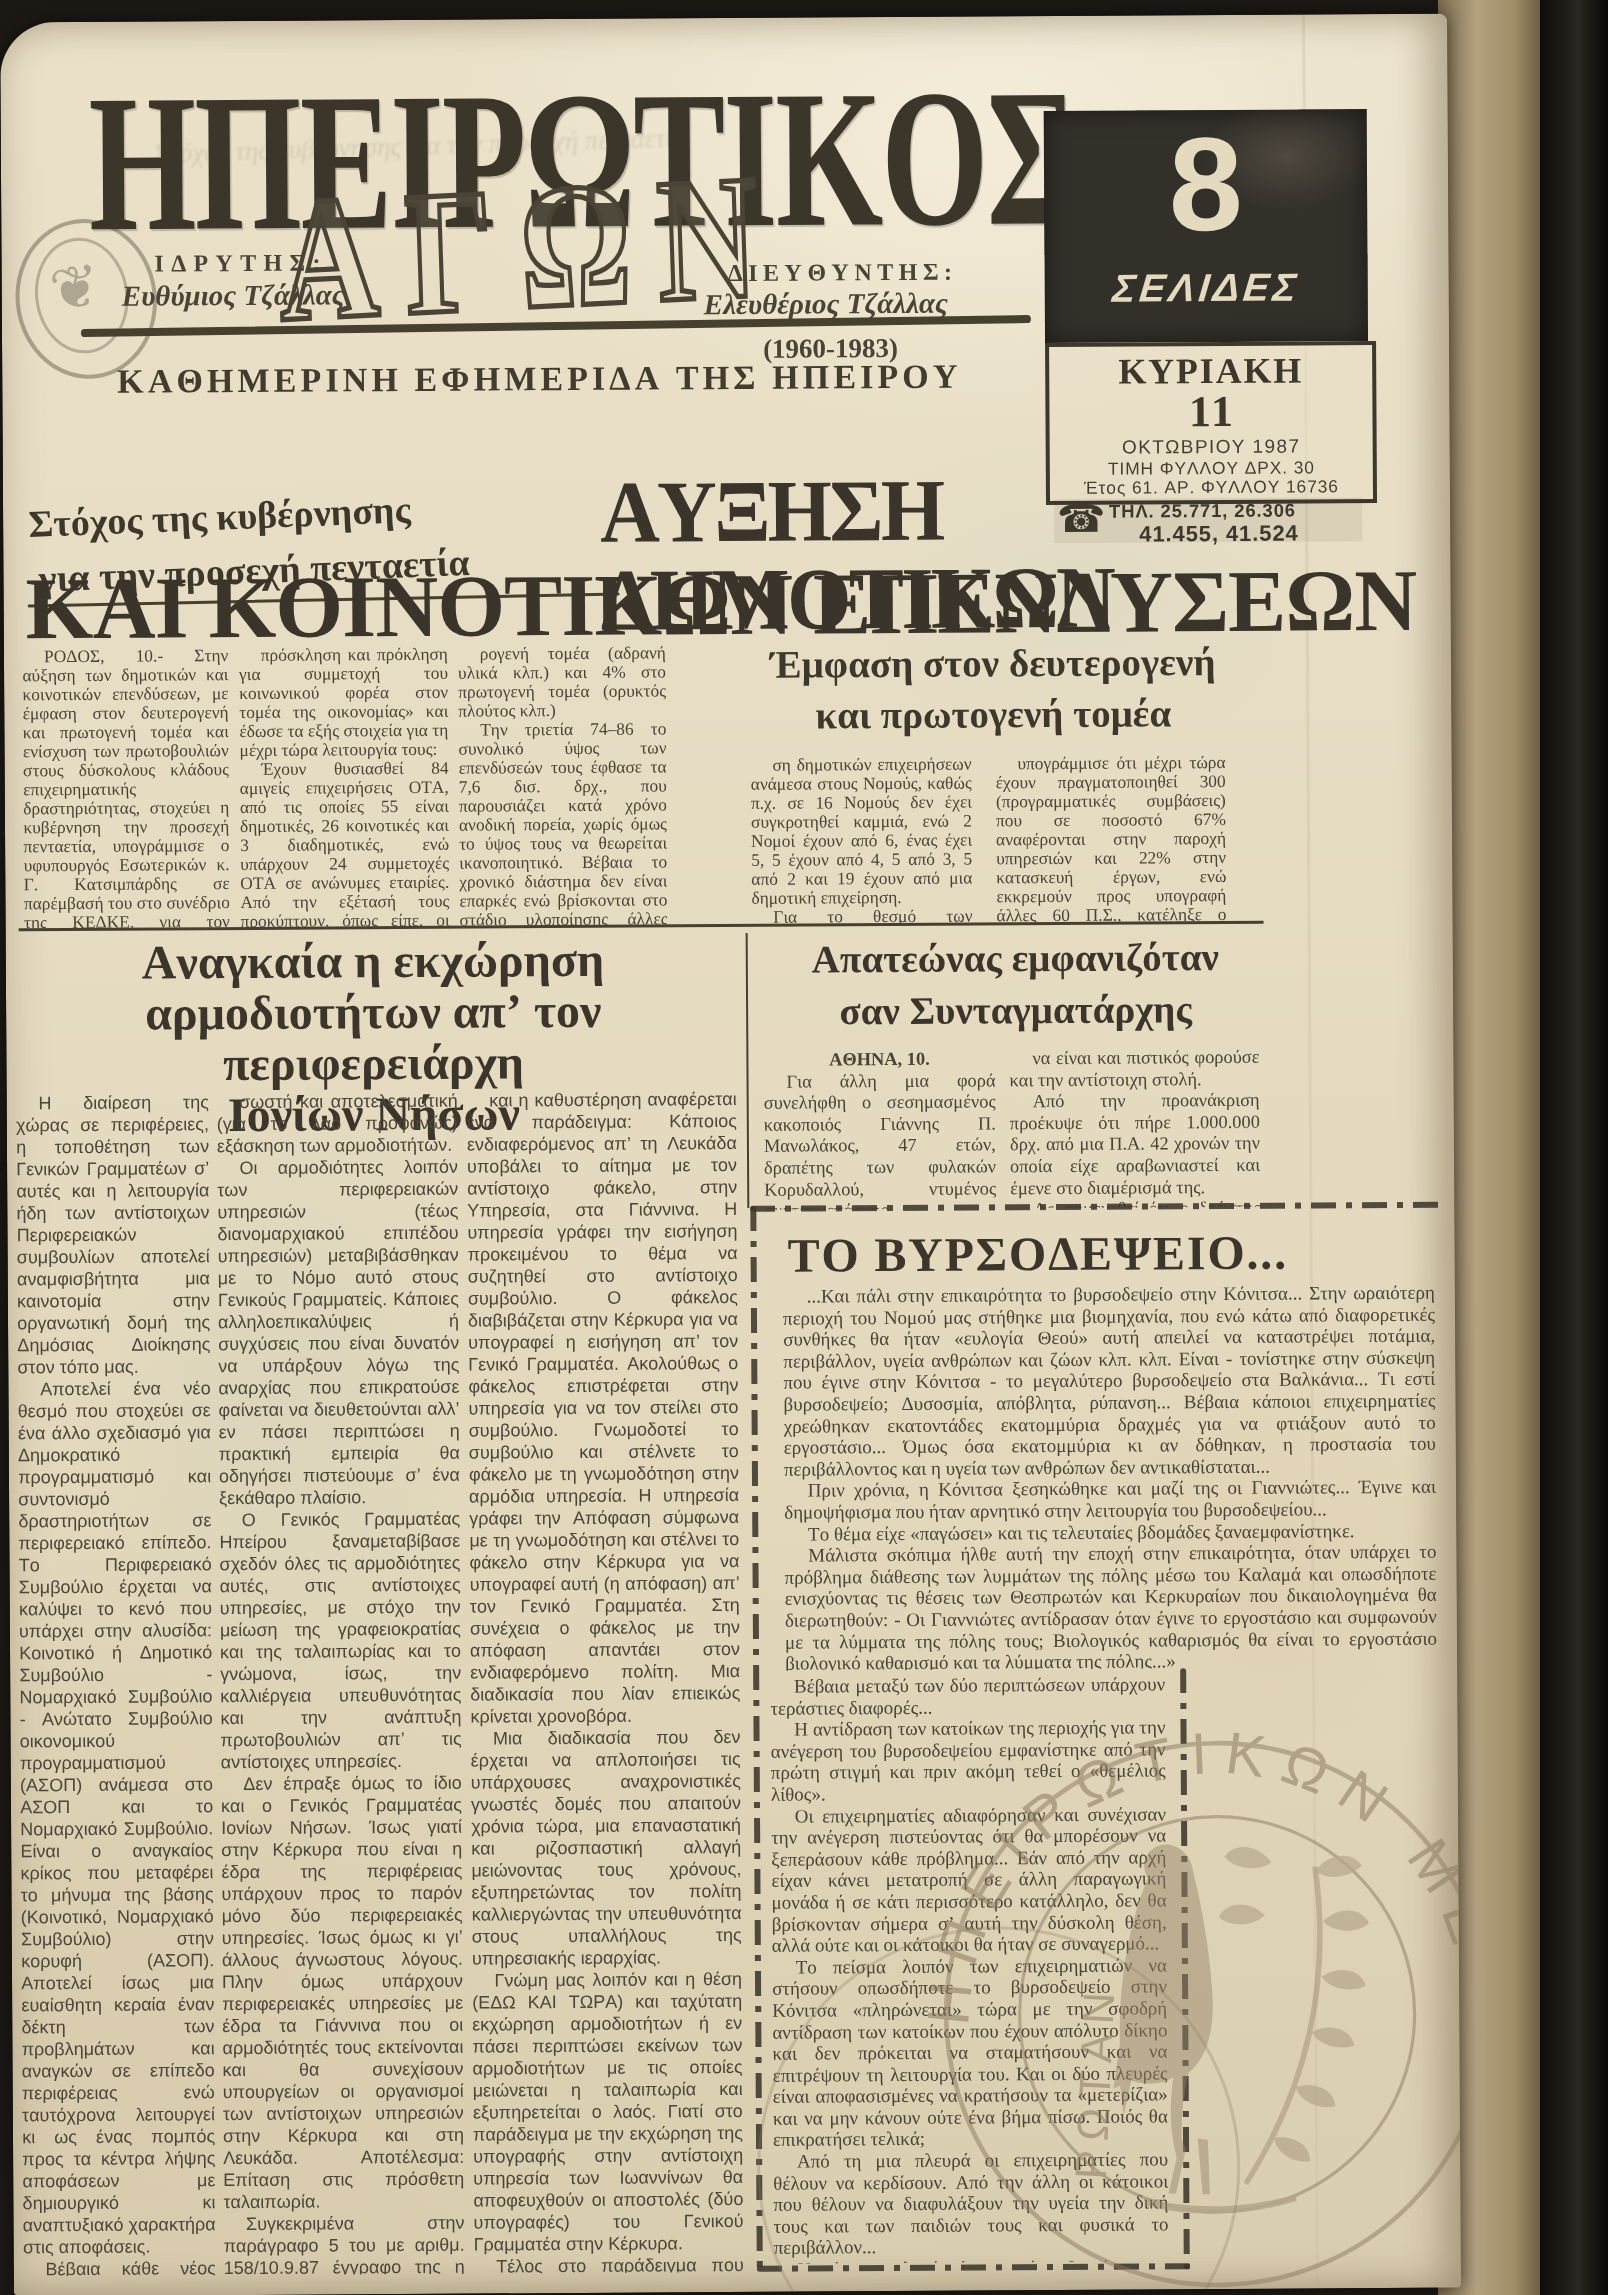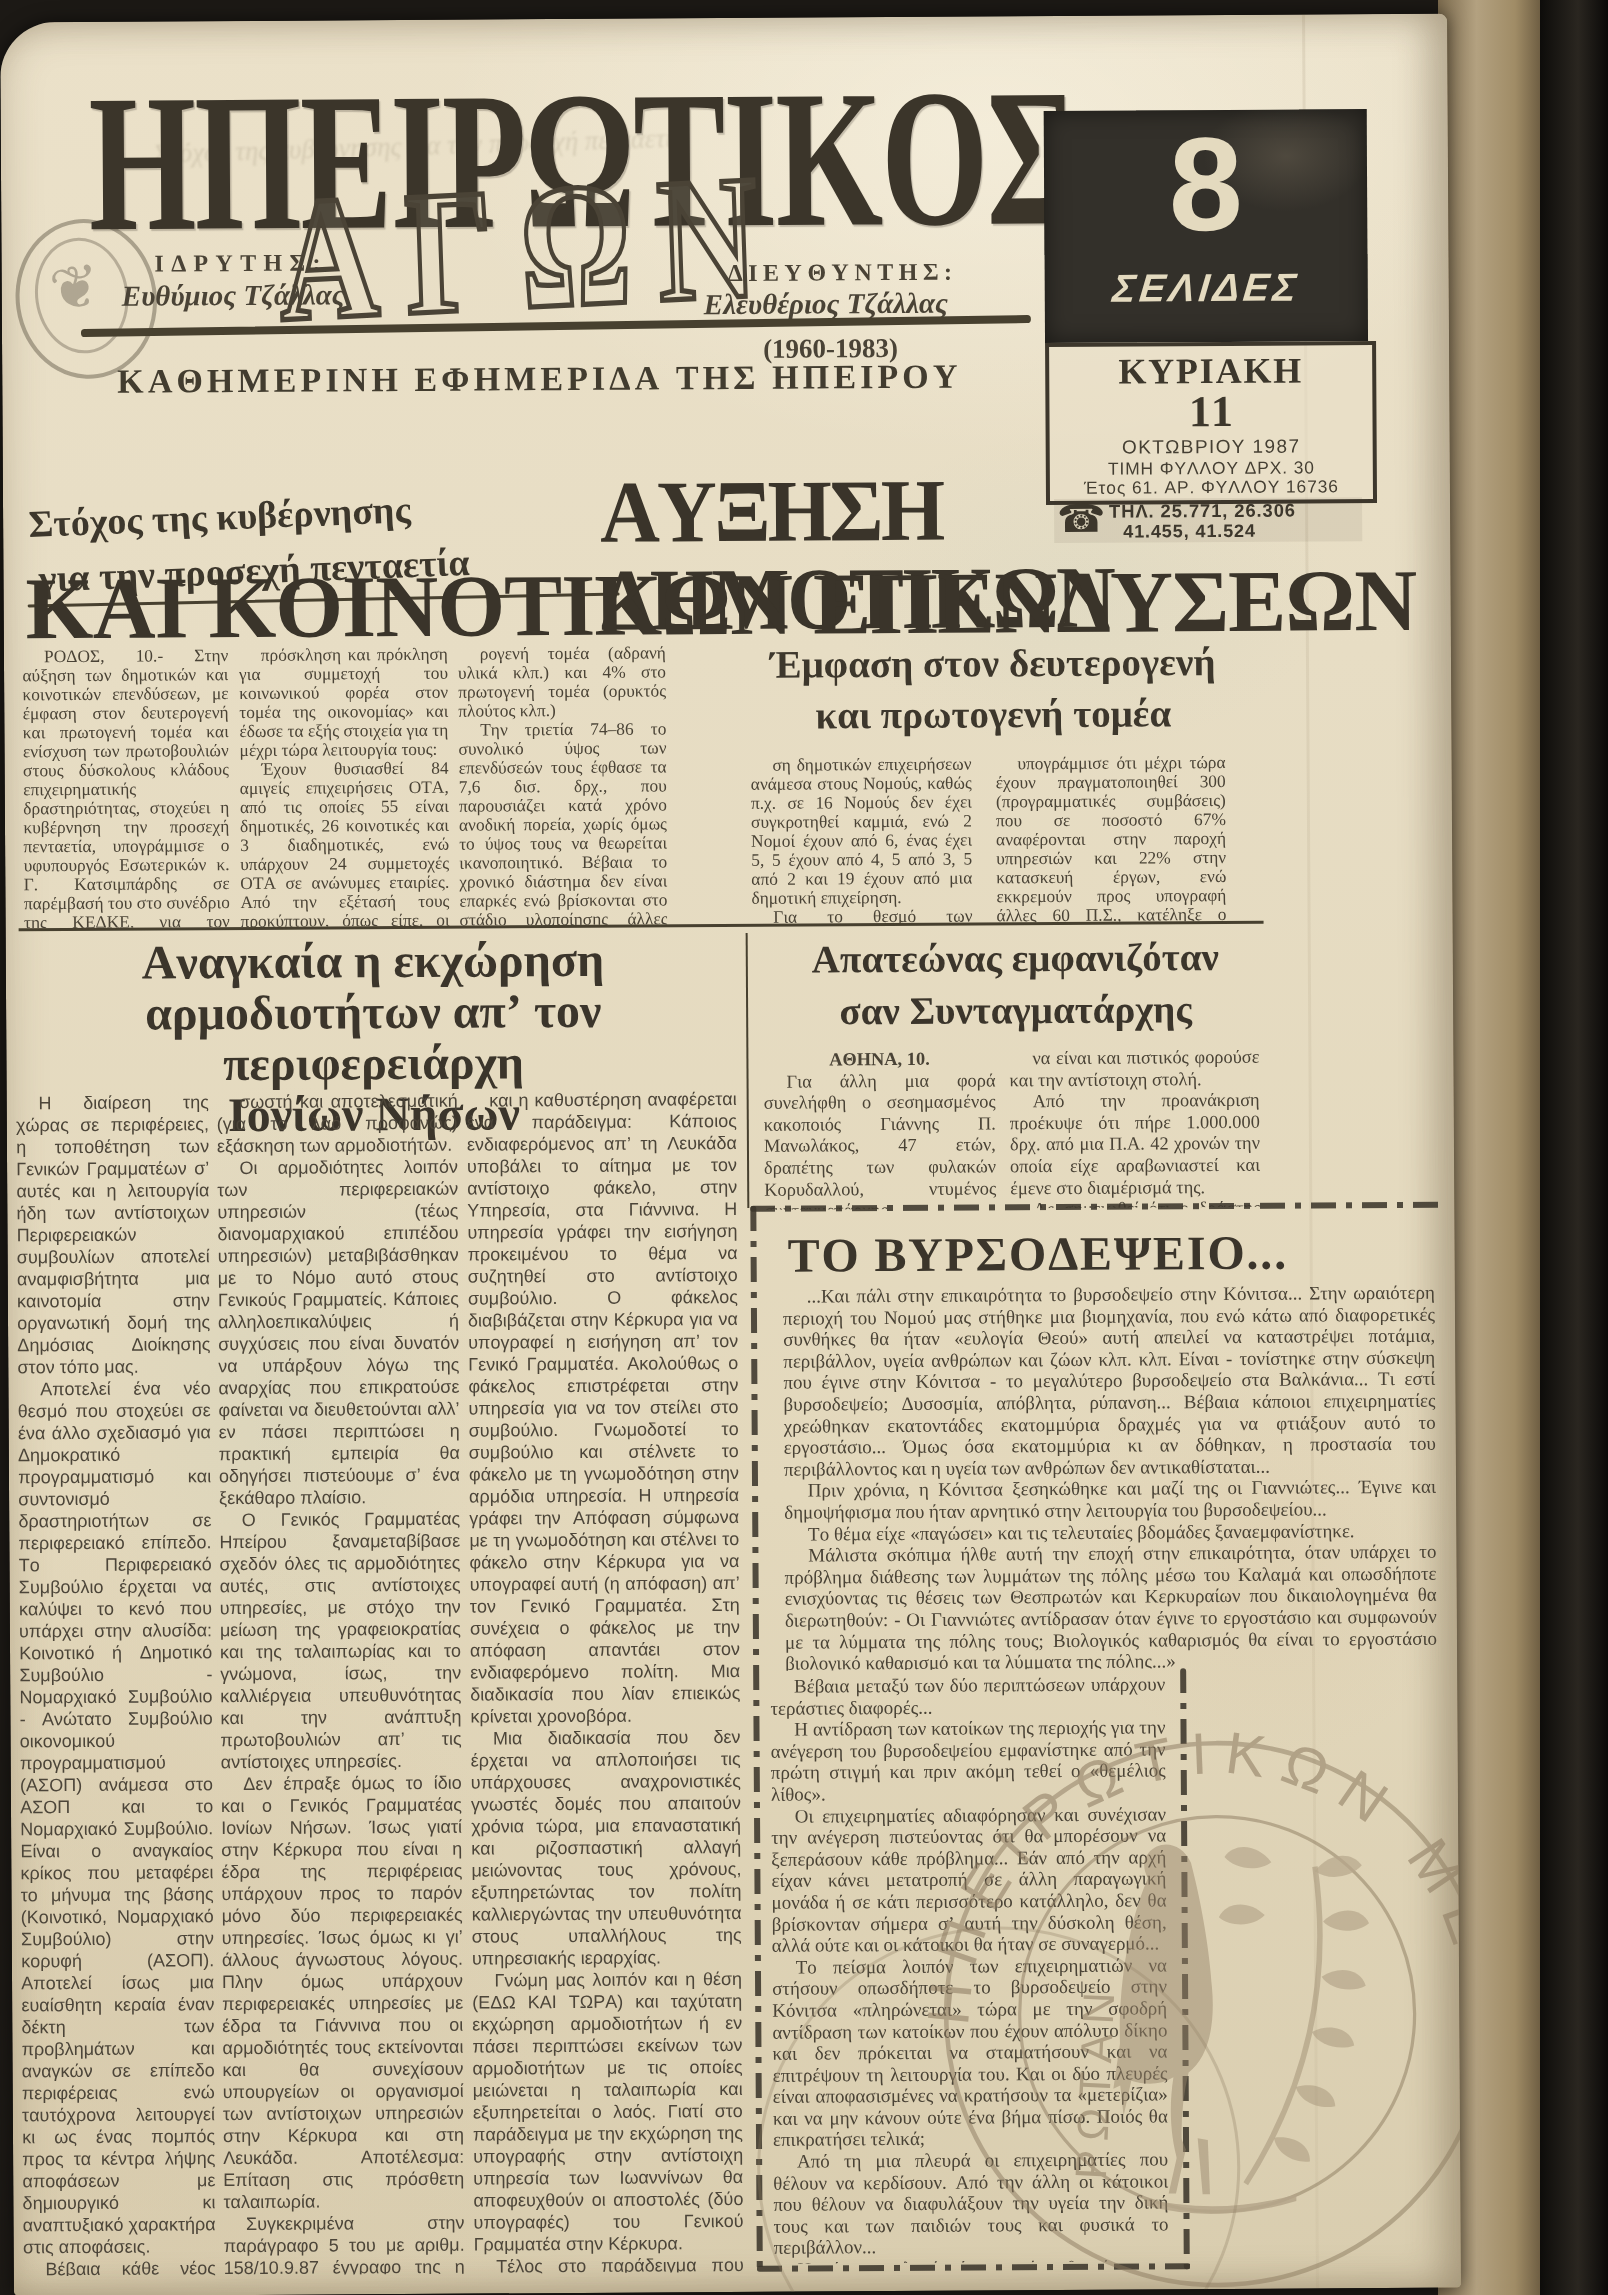--- a/index.html
+++ b/index.html
@@ -63,21 +63,21 @@
      font-style:italic;letter-spacing:3.7px;color:#e4dabf;transform:skewX(-6deg);}
   .info-box{left:1043px;top:327px;width:323px;height:154px;border:4.1px solid #3d372c;background:rgba(233,223,200,.6);}
   .day{position:absolute;left:0;width:100%;top:3.7px;text-align:center;font-size:36px;font-weight:bold;letter-spacing:1.8px;color:#3d372c;}
   .dnum{position:absolute;left:0;width:100%;top:44px;text-align:center;font-size:44px;font-weight:bold;color:#3d372c;line-height:1;}
   .dmonth{position:absolute;left:0;width:100%;top:90px;text-align:center;font-size:19px;letter-spacing:1.4px;color:#453f33;}
   .dprice{position:absolute;left:0;width:100%;top:112px;text-align:center;font-size:17.4px;letter-spacing:0.9px;color:#453f33;}
   .dissue{position:absolute;left:0;width:100%;top:131px;text-align:center;font-size:17.4px;letter-spacing:0.9px;color:#453f33;}
   .phone-row{left:1051px;top:483px;width:308px;height:44px;background:rgba(61,55,44,.08);}
   .phone-ic{position:absolute;left:2.8px;top:-2.8px;font-size:39px;color:#3d372c;}
   .phone-l1{position:absolute;left:55px;top:1.8px;font-size:18.4px;font-weight:bold;color:#3d372c;letter-spacing:0.9px;}
-  .phone-l2{position:absolute;left:69px;top:23px;font-size:18px;font-weight:bold;color:#3d372c;letter-spacing:0.9px;}
+  .phone-l2{position:absolute;left:85px;top:23px;font-size:22px;font-weight:bold;color:#3d372c;letter-spacing:0.9px;}
 
   
   .kicker{left:26px;top:465px;width:592px;font-size:38px;font-weight:bold;line-height:55px;color:#3d372c;
     transform:rotate(-1.9deg);}
   .kicker .k2{padding-left:8.3px;}
   .kicker-underline{left:24px;top:578px;width:592px;height:2.8px;background:#47402f;transform:rotate(-.8deg);border-radius:1.4px;}
   .headline1{left:597px;top:450px;width:849px;font-size:88px;font-weight:bold;letter-spacing:-2.8px;color:#3a342a;line-height:1;transform:scaleX(.94);transform-origin:0 0;}
   .headline2{left:22px;top:543px;width:1419px;font-size:88px;font-weight:bold;letter-spacing:-0.9px;color:#3a342a;line-height:1;transform:scaleX(.99);transform-origin:0 0;}
   .leadcol{font-size:17.4px;line-height:19px;}
   .subhead{left:716px;top:621px;width:546px;text-align:center;font-size:39px;font-weight:600;line-height:51px;color:#3d372c;}

